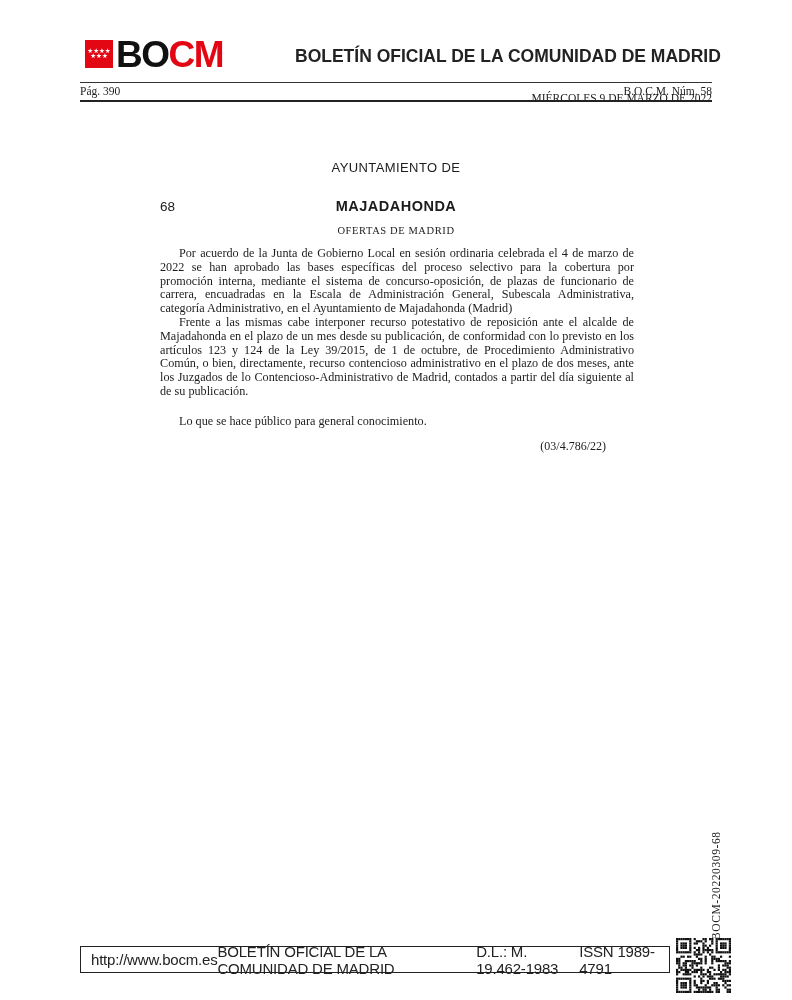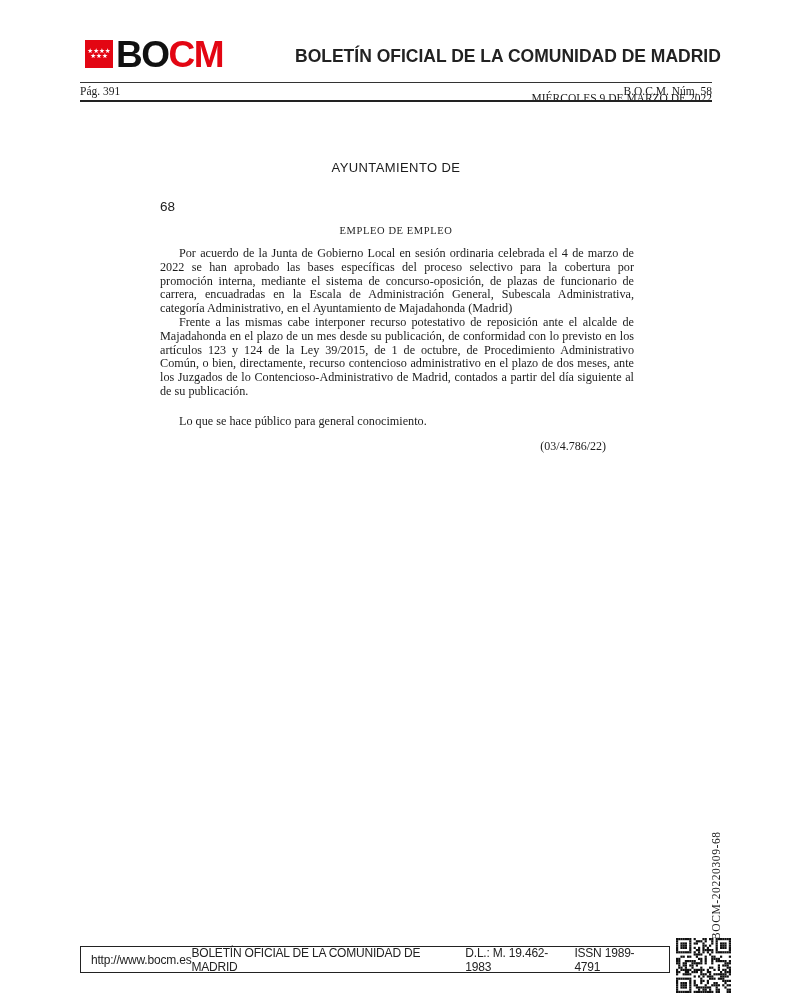--- a/index.html
+++ b/index.html
@@ -39,21 +39,21 @@
   .vertical-code{
     position:absolute;left:710px;top:820px;height:120px;width:20px;
     writing-mode:vertical-rl;transform:rotate(180deg);
     font-size:11.5px;letter-spacing:0.6px;white-space:nowrap;color:#222;
   }
   
   .footer-bar{
     position:absolute;left:80px;top:946px;width:590px;height:27px;
     border:1.5px solid #222;box-sizing:border-box;
     display:flex;align-items:center;justify-content:space-between;
-    font-family:"Liberation Sans",sans-serif;font-size:12px;letter-spacing:-0.2px;color:#222;
+    font-family:"Liberation Sans",sans-serif;font-size:15px;letter-spacing:-0.2px;color:#222;
     padding:0 10px;
   }
   .footer-right{display:flex;gap:2px;}
   .qr{position:absolute;left:676px;top:938px;width:55px;height:55px;}
   a.plainlink{color:inherit;text-decoration:none;}
 </style>
 </head>
 <body>
 
 <div class="page" style="--bocm-red: #e30613;">
@@ -62,29 +62,30 @@
     <div class="flag">
       <div class="stars-row">★★★★</div>
       <div class="stars-row">★★★</div>
     </div>
     <div class="logo-text"><span>BO</span><span class="cm">CM</span></div>
   </div>
   <div class="masthead-title">BOLETÍN OFICIAL DE LA COMUNIDAD DE MADRID</div>
 
   <div class="rule-top"></div>
   <div class="dateline">
-    <span>Pág. 391</span>
+    <span>Pág. 390</span>
     <span class="center">MIÉRCOLES 9 DE MARZO DE 2022</span>
     <span>B.O.C.M. Núm. 58</span>
   </div>
   <div class="rule-bottom"></div>
 
   <div class="section-subtitle">AYUNTAMIENTO DE</div>
   <div class="item-number">68</div>
-  <div class="category">EMPLEO DE EMPLEO</div>
+  <div class="municipality">MAJADAHONDA</div>
+  <div class="category">OFERTAS DE MADRID</div>
 
   <div class="body-block">
     <p>Por acuerdo de la Junta de Gobierno Local en sesión ordinaria celebrada el 4 de marzo de 2022 se han aprobado las bases específicas del proceso selectivo para la cobertura por promoción interna, mediante el sistema de concurso-oposición, de plazas de funcionario de carrera, encuadradas en la Escala de Administración General, Subescala Administrativa, categoría Administrativo, en el Ayuntamiento de Majadahonda (Madrid)</p>
     <p>Frente a las mismas cabe interponer recurso potestativo de reposición ante el alcalde de Majadahonda en el plazo de un mes desde su publicación, de conformidad con lo previsto en los artículos 123 y 124 de la Ley 39/2015, de 1 de octubre, de Procedimiento Administrativo Común, o bien, directamente, recurso contencioso administrativo en el plazo de dos meses, ante los Juzgados de lo Contencioso-Administrativo de Madrid, contados a partir del día siguiente al de su publicación.</p>
     <p class="gap">Lo que se hace público para general conocimiento.</p>
     <div class="reference">(03/4.786/22)</div>
   </div>
 
   <div class="vertical-code">BOCM-20220309-68</div>
 

